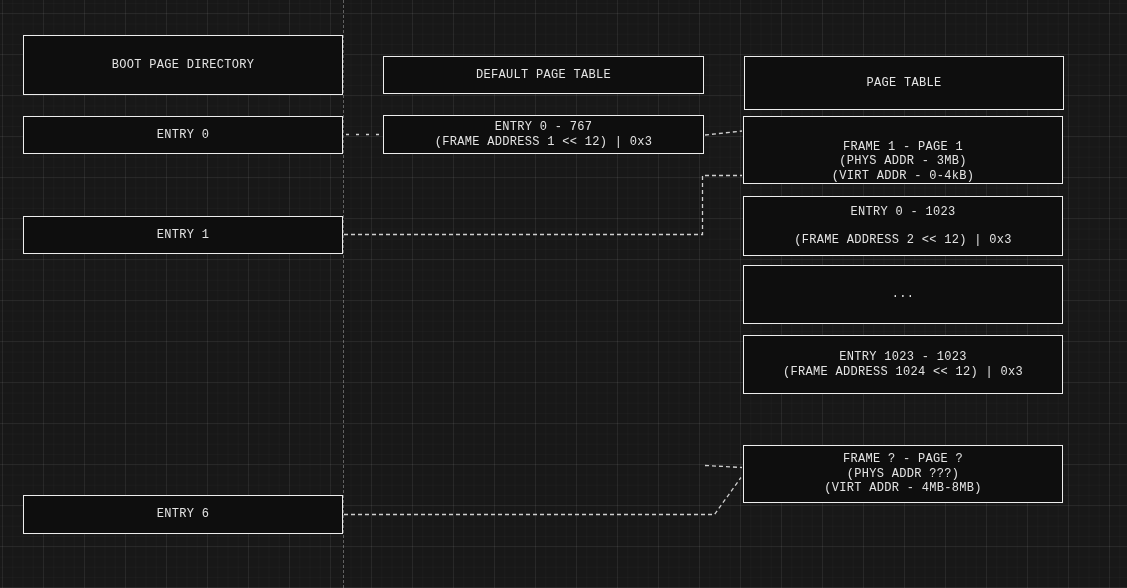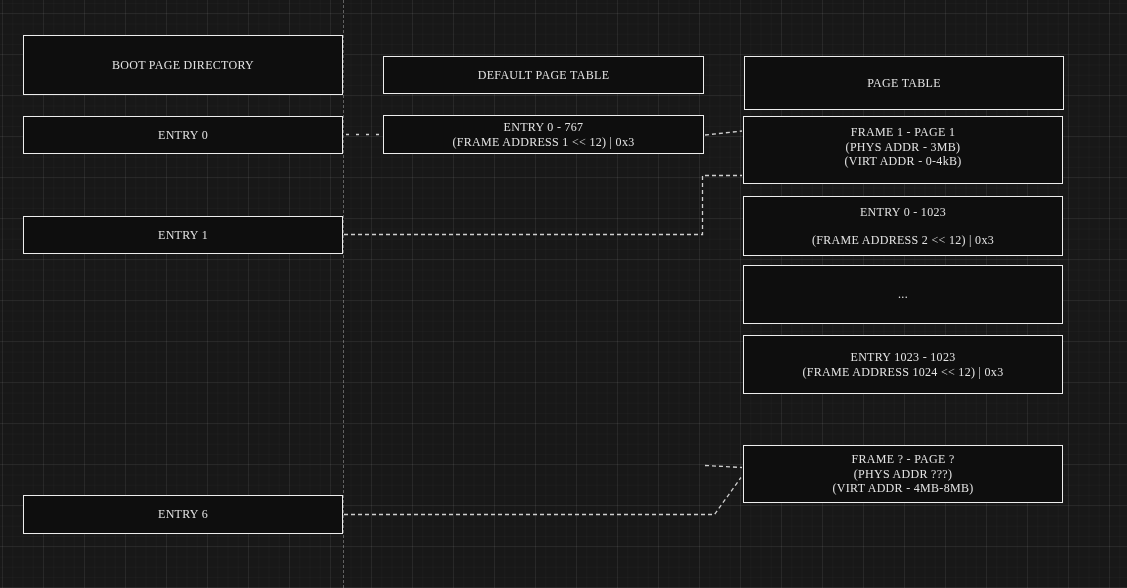--- a/index.html
+++ b/index.html
@@ -15,21 +15,21 @@
     width: 1127px;
     height: 588px;
     background-color: #181818;
     background-image:
       linear-gradient(rgba(255,255,255,0.055) 1px, transparent 1px),
       linear-gradient(90deg, rgba(255,255,255,0.055) 1px, transparent 1px),
       linear-gradient(rgba(255,255,255,0.02) 1px, transparent 1px),
       linear-gradient(90deg, rgba(255,255,255,0.02) 1px, transparent 1px);
     background-size: 41px 41px, 41px 41px, 10.25px 10.25px, 10.25px 10.25px;
     background-position: 2px 13px, 2px 13px, 2px 3px, 2px 3px;
-    font-family: Liberation Serif, serif;
+    font-family: Liberation Mono, monospace;
   }
   .vguide {
     position: absolute;
     left: 343px;
     top: 0;
     height: 588px;
     width: 0;
     border-left: 1px dashed rgba(255,255,255,0.32);
     z-index: 1;
   }
@@ -43,22 +43,22 @@
     line-height: 14.5px;
     letter-spacing: 0.3px;
     text-align: center;
     display: flex;
     flex-direction: column;
     align-items: center;
     justify-content: center;
     z-index: 2;
   }
   .node.top-align {
-    justify-content: flex-start;
-    padding-top: 8px;
+    justify-content: flex-end;
+    padding-top: 20px;
   }
   .bline { white-space: pre; }
   .spacer { height: 13px; }
   .connectors {
     position: absolute;
     left: 0;
     top: 0;
     z-index: 3;
     pointer-events: none;
   }

